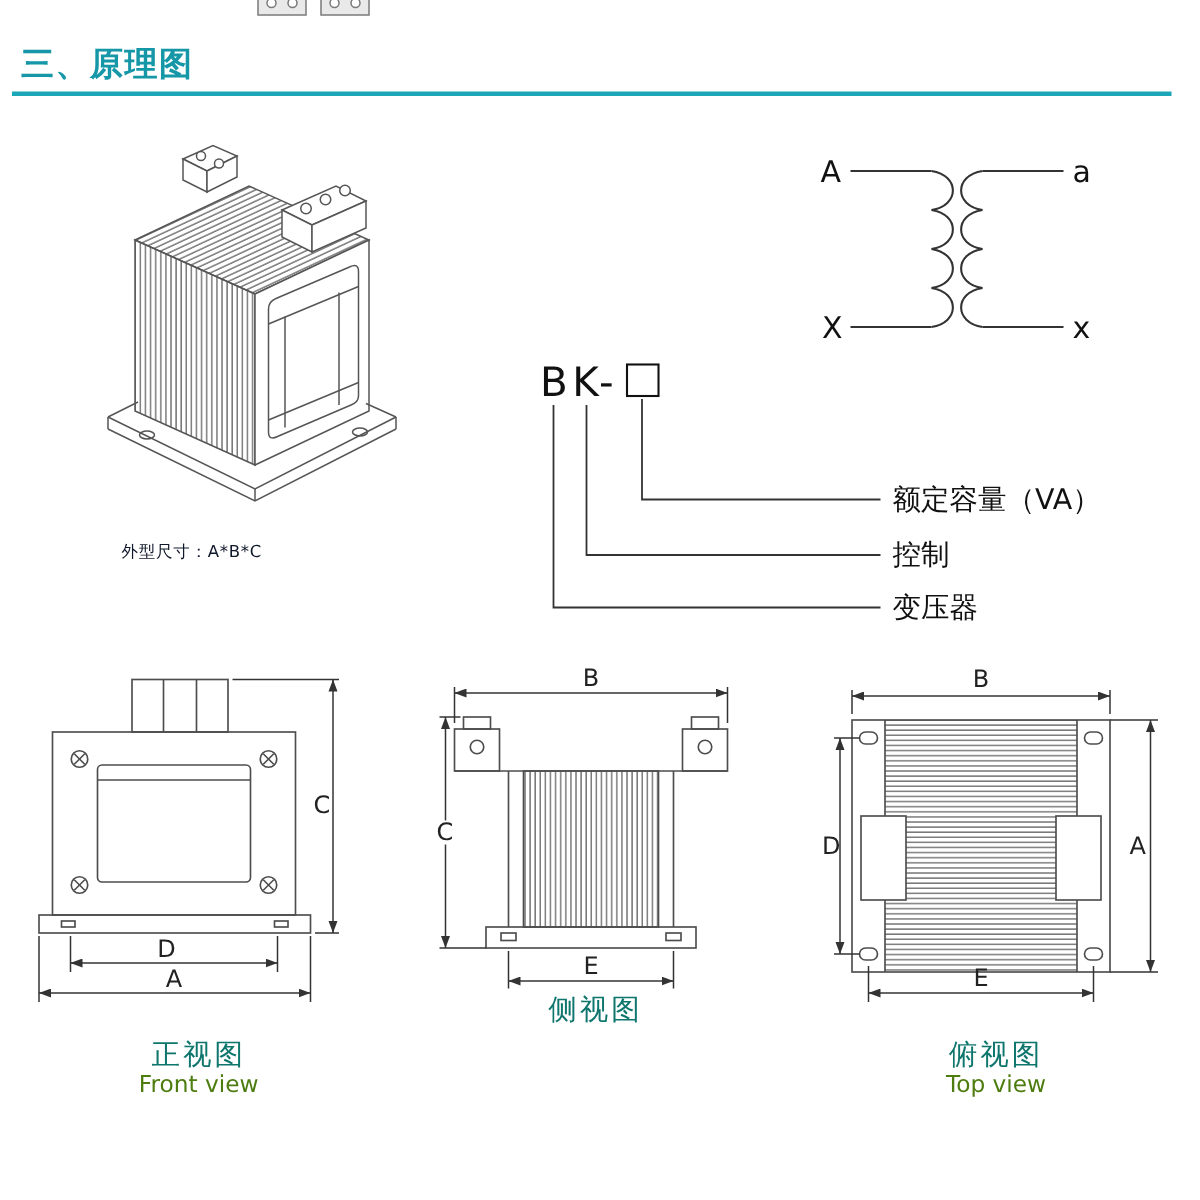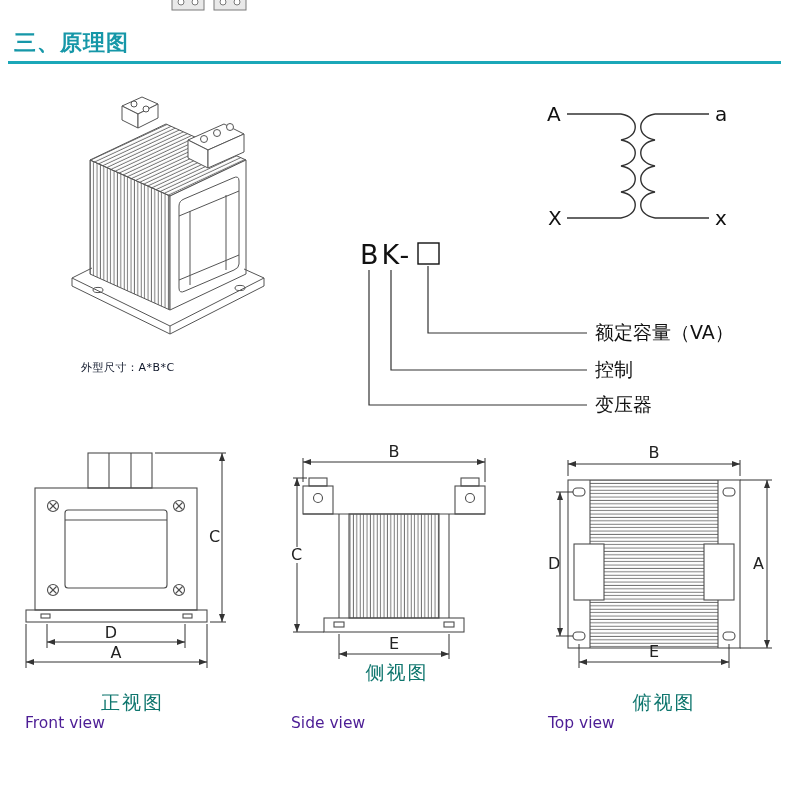--- a/index.html
+++ b/index.html
@@ -4,21 +4,21 @@
 <style>
   *{margin:0;padding:0;box-sizing:border-box}
   body{background:#ffffff}
   .canvas{position:relative;width:781px;height:800px;background:#fff;overflow:hidden;
           font-family:"DejaVu Sans","Liberation Sans",sans-serif;color:#1a1a1a}
   .abs{position:absolute}
   .title{left:14px;top:28px;font-size:22px;font-weight:bold;color:#1697A8;letter-spacing:1px}
   .rule{left:8px;top:61px;width:784px;height:3px;background:#1BA7B8}
   .iso-caption{left:81px;font-size:11px;color:#0f172a;letter-spacing:.5px}
   .cap-cn{font-size:19px;color:#0f766e;text-align:center;letter-spacing:2px}
-  .cap-en{font-size:15.5px;color:#4c1d95;text-align:left}
+  .cap-en{font-size:15.5px;color:#4d7c0f;text-align:center}
   svg text{font-family:"DejaVu Sans","Liberation Sans",sans-serif}
   .dim{font-size:16px;fill:#222}
   .wlab{font-size:20px;fill:#111}
   .bk{font-size:27px;fill:#111;letter-spacing:3px}
   .co{font-size:19px;fill:#111}
 </style>
 </head>
 <body>
 
 <div class="canvas">
@@ -233,18 +233,17 @@
     <text class="dim" x="106" y="20" text-anchor="middle">B</text>
     <text class="dim" x="0" y="131">D</text>
     <text class="dim" x="205" y="131">A</text>
     <text class="dim" x="106" y="219" text-anchor="middle">E</text>
   </svg>
 
   <div class="abs cap-cn" style="left:25px;top:690px;width:215px">正视图</div>
   <div class="abs cap-en" style="left:25px;top:714px;width:215px">Front view</div>
 
   <div class="abs cap-cn" style="left:291px;top:660px;width:212px">侧视图</div>
-  <div class="abs cap-en" style="left:291px;top:714px;width:212px">Side view</div>
 
   <div class="abs cap-en" style="left:548px;top:714px;width:232px">Top view</div>
   <div class="abs cap-cn" style="left:548px;top:690px;width:232px">俯视图</div>
 
 </div>
 
 </body></html>

